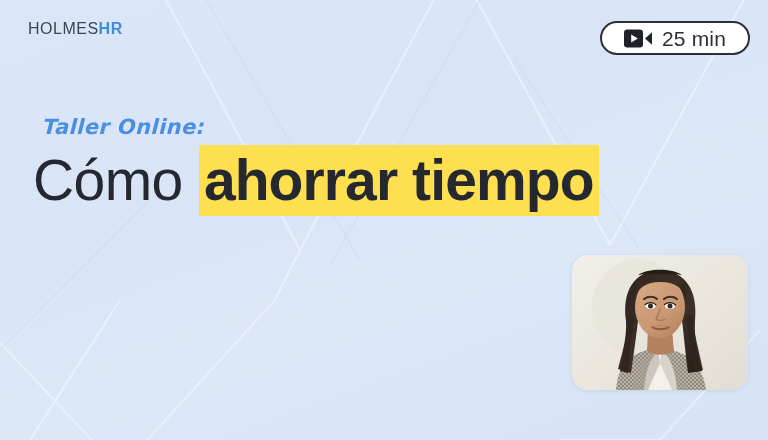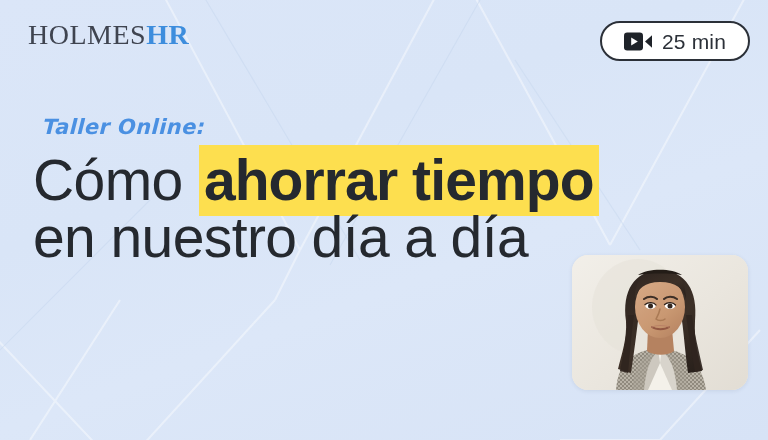--- a/index.html
+++ b/index.html
@@ -28,42 +28,41 @@
     width: 768px;
     height: 440px;
     pointer-events: none;
   }
 
   
   #logo {
     position: absolute;
     left: 28px;
     top: 21px;
-    font-size: 28px;
+    font-size: 16px;
     letter-spacing: 0.5px;
     line-height: 1;
     white-space: nowrap;
-    font-family: Liberation Serif, serif;
   }
   #logo .holmes {
     color: #3f4450;
     font-weight: 300;
   }
   #logo .hr {
     color: #3d8ddd;
     font-weight: 700;
   }
 
   
   #duration-badge {
     position: absolute;
     left: 600px;
     top: 21px;
     width: 150px;
-    height: 40px;
+    height: 34px;
     box-sizing: border-box;
     background: #ffffff;
     border: 2px solid #2b3038;
     border-radius: 21px;
     display: flex;
     align-items: center;
     justify-content: center;
     gap: 10px;
   }
   #duration-badge .cam {
@@ -176,21 +175,20 @@
       <path d="M 21 9.5 L 28 3.2 L 28 15.8 Z" fill="#1f2329"></path>
       <path d="M 7.2 5.4 L 13.8 9.5 L 7.2 13.6 Z" fill="#ffffff"></path>
     </svg>
     <span class="mins">25 min</span>
   </div>
 
   <div id="eyebrow">Taller Online:</div>
 
   <div id="headline">
     <div class="hl-line"><span>Cómo </span><span class="hl-mark">ahorrar tiempo</span></div>
-    <div class="hl-line">en nuestro día a día</div>
   </div>
 
   <div id="speaker-photo">
     <svg class="ph-svg" viewBox="0 0 176 135" preserveAspectRatio="xMidYMid slice" aria-hidden="true">
       <defs>
         <linearGradient id="bgwall" x1="0" y1="0" x2="1" y2="1">
           <stop offset="0%" stop-color="#f2efe9"></stop>
           <stop offset="55%" stop-color="#eae6de"></stop>
           <stop offset="100%" stop-color="#e2ddd4"></stop>
         </linearGradient>

